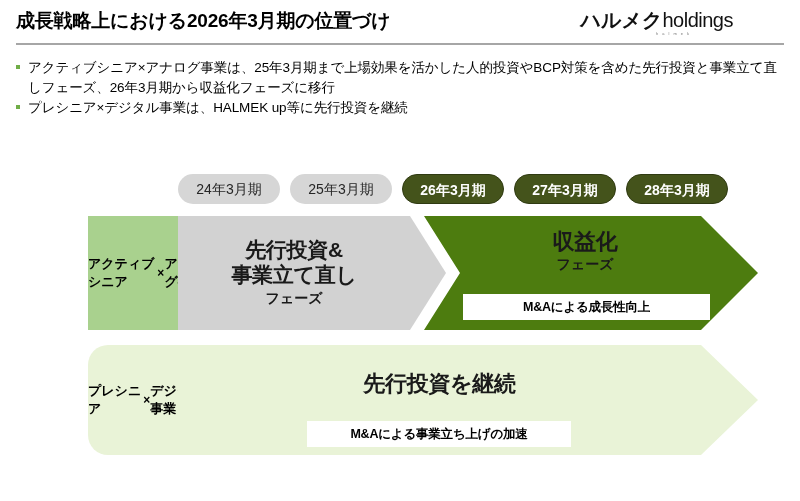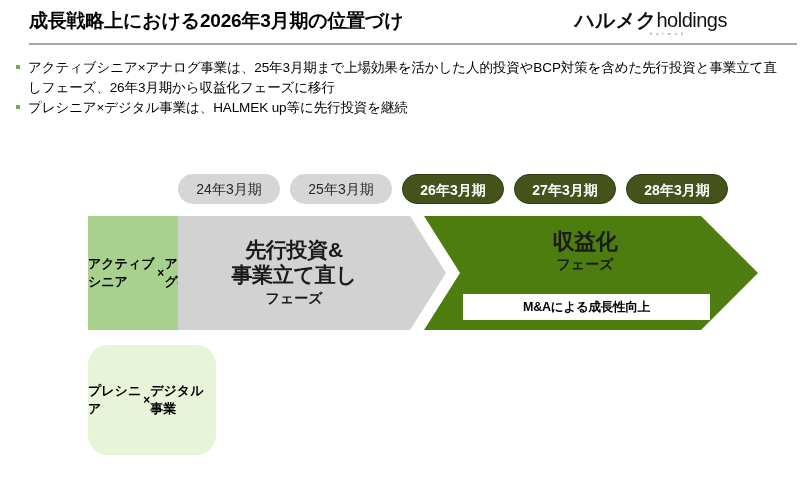--- a/index.html
+++ b/index.html
@@ -12,24 +12,25 @@
     background: #ffffff;
     font-family: "Liberation Sans", "DejaVu Sans", sans-serif;
     color: #000000;
     overflow: hidden;
     position: relative;
   }
 
   
   #slide-header {
     position: absolute;
-    left: 13px;
+    left: 0;
     top: 0;
     width: 728px;
     height: 48px;
+    padding-left: 19px;
   }
   #page-title {
     position: absolute;
     left: 16px;
     top: 8px;
     font-size: 19px;
     font-weight: bold;
     letter-spacing: -0.2px;
     white-space: nowrap;
   }
@@ -346,14 +347,18 @@
     </div>
     <div id="callout-ma-growth">M&amp;Aによる成長性向上</div>
   </div>
 
   <div id="row-label-pre" class="row-label">
     <span>プレシニア</span>
     <span class="x-mark">×</span>
     <span>デジタル事業</span>
   </div>
 
+  <div id="phase-continue-block">
+    <div id="phase-continue-title">先行投資を継続</div>
+    <div id="callout-ma-speed">M&amp;Aによる事業立ち上げの加速</div>
+  </div>
 
 </div>
 
 </body></html>

